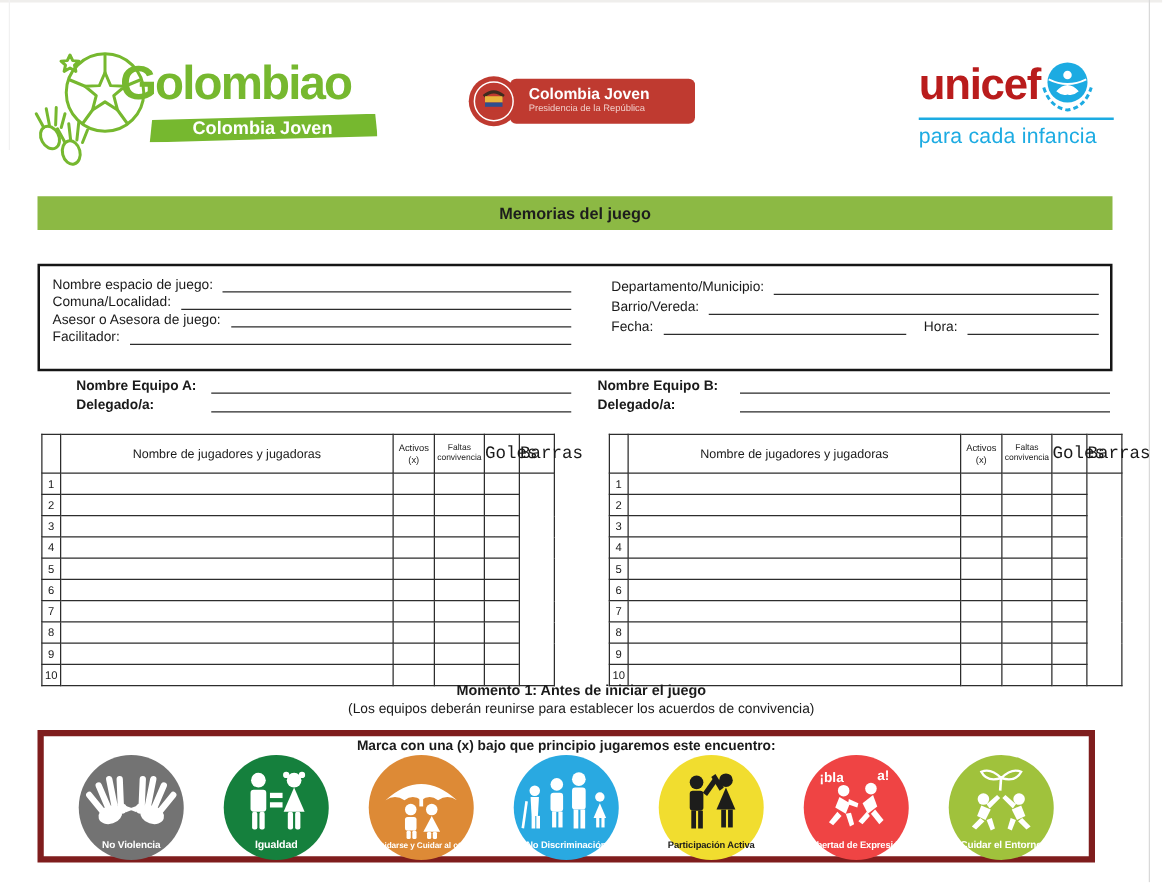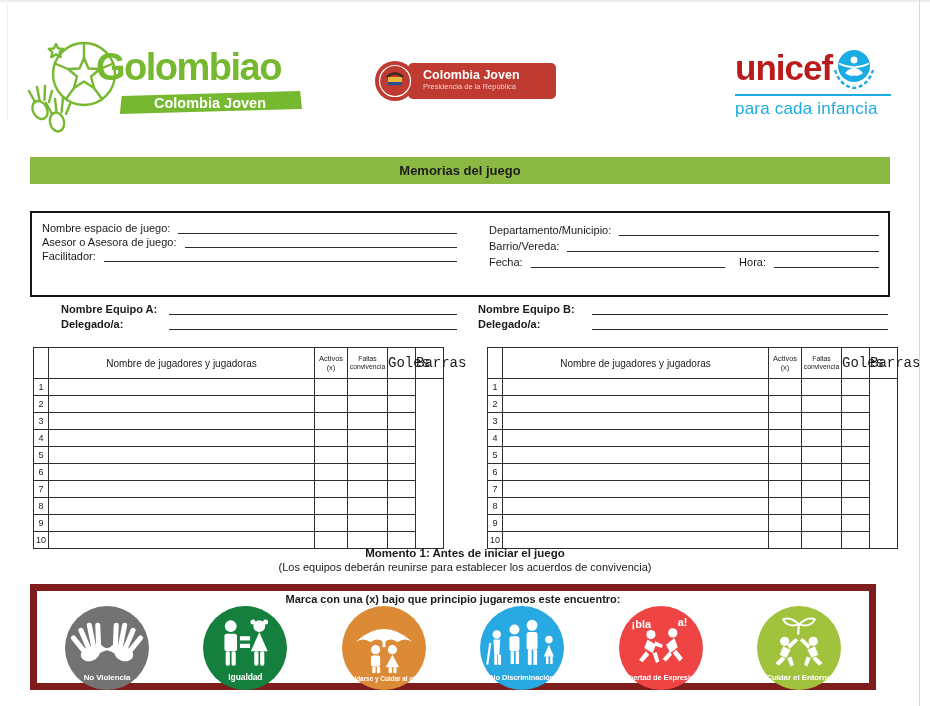--- a/index.html
+++ b/index.html
@@ -69,21 +69,21 @@
   .th-gb{font-size:14px;font-family:Liberation Mono, monospace;}
   .rtable td{height:16px;}
   td.num{font-size:9px;text-align:center;vertical-align:middle;}
 
   
   .momento{position:absolute;left:0;top:547px;width:930px;text-align:center;}
   .m1{font-size:11.5px;font-weight:bold;}
   .m2{font-size:11px;margin-top:2px;}
 
   
-  .pbox{position:absolute;left:30px;top:584px;width:846px;height:106px;border:7px solid #7f1d1d;
+  .pbox{position:absolute;left:30px;top:584px;width:846px;height:106px;border:5px solid #7f1d1d;
         box-sizing:border-box;}
   .pins{text-align:center;font-size:11px;font-weight:bold;margin-top:2px;}
   .circles{display:flex;justify-content:space-between;padding:1px 28px 0;}
   .pc{position:relative;width:84px;height:84px;border-radius:50%;flex:0 0 auto;}
   .pc svg{position:absolute;left:0;top:0;}
   .plabel{position:absolute;left:0;right:0;bottom:8px;text-align:center;font-weight:bold;
           color:#fff;letter-spacing:-.1px;}
   .pc-black{background:#737373;} .pc-red{background:#15803d;} .pc-orange{background:#dd8a36;}
   .pc-blue{background:#29a9e1;} .pc-yellow{background:#f1dd2f;} .pc-purple{background:#ef4444;}
   .pc-green{background:#a0c23c;}
@@ -146,20 +146,24 @@
     <div class="rule"></div>
     <div class="tag">para cada infancia</div>
   </div>
 
   <div class="banner">Memorias del juego</div>
 
   <div class="ibox">
     <div class="icol-l">
       <div class="frow">
           <span class="lbl">Nombre espacio de juego:</span>
+          <span class="fline"></span>
+        </div>
+      <div class="frow">
+          <span class="lbl">Comuna/Localidad:</span>
           <span class="fline"></span>
         </div>
       <div class="frow">
           <span class="lbl">Asesor o Asesora de juego:</span>
           <span class="fline"></span>
         </div>
       <div class="frow">
           <span class="lbl">Facilitador:</span>
           <span class="fline"></span>
         </div>
@@ -486,20 +490,37 @@
             <rect x="63.5" y="52" width="4.5" height="18"></rect>
             <circle cx="82" cy="40" r="4.5"></circle>
             <path d="M82 46 L76 60 L88 60 Z"></path>
             <rect x="78.5" y="60" width="3" height="9"></rect>
             <rect x="83.5" y="60" width="3" height="9"></rect>
           </g>
         </svg>
         <div class="plabel pl-d">No Discriminación</div>
       </div>
 
+      <div class="pc pc-yellow">
+        <svg width="84" height="84" viewBox="0 0 100 100">
+          <g fill="#1d1d1b">
+            <circle cx="36" cy="26" r="6.5"></circle>
+            <rect x="29.5" y="34" width="13" height="19" rx="3"></rect>
+            <path d="M42 36 L52 22 L56 25 L46 39 Z"></path>
+            <rect x="31" y="53" width="4.5" height="17"></rect>
+            <rect x="37.5" y="53" width="4.5" height="17"></rect>
+            <circle cx="64" cy="24" r="6.5"></circle>
+            <path d="M58 34 L50 21 L54 18 L62 31 Z"></path>
+            <path d="M64 31 L55 52 L73 52 Z"></path>
+            <rect x="59.5" y="52" width="4.5" height="17"></rect>
+            <rect x="66" y="52" width="4.5" height="17"></rect>
+          </g>
+        </svg>
+        <div class="plabel pl-d">Participación Activa</div>
+      </div>
 
       <div class="pc pc-purple">
         <svg width="84" height="84" viewBox="0 0 100 100">
           <g fill="#fff">
             <circle cx="38" cy="34" r="5.5"></circle>
             <path d="M34 40 L44 46 L40 56 L30 50 Z"></path>
             <path d="M32 54 L24 64 L28 67 L36 58 Z"></path>
             <path d="M40 56 L44 68 L48 66 L45 55 Z"></path>
             <path d="M43 42 L52 46 L51 50 L42 47 Z"></path>
             <circle cx="64" cy="32" r="5.5"></circle>

